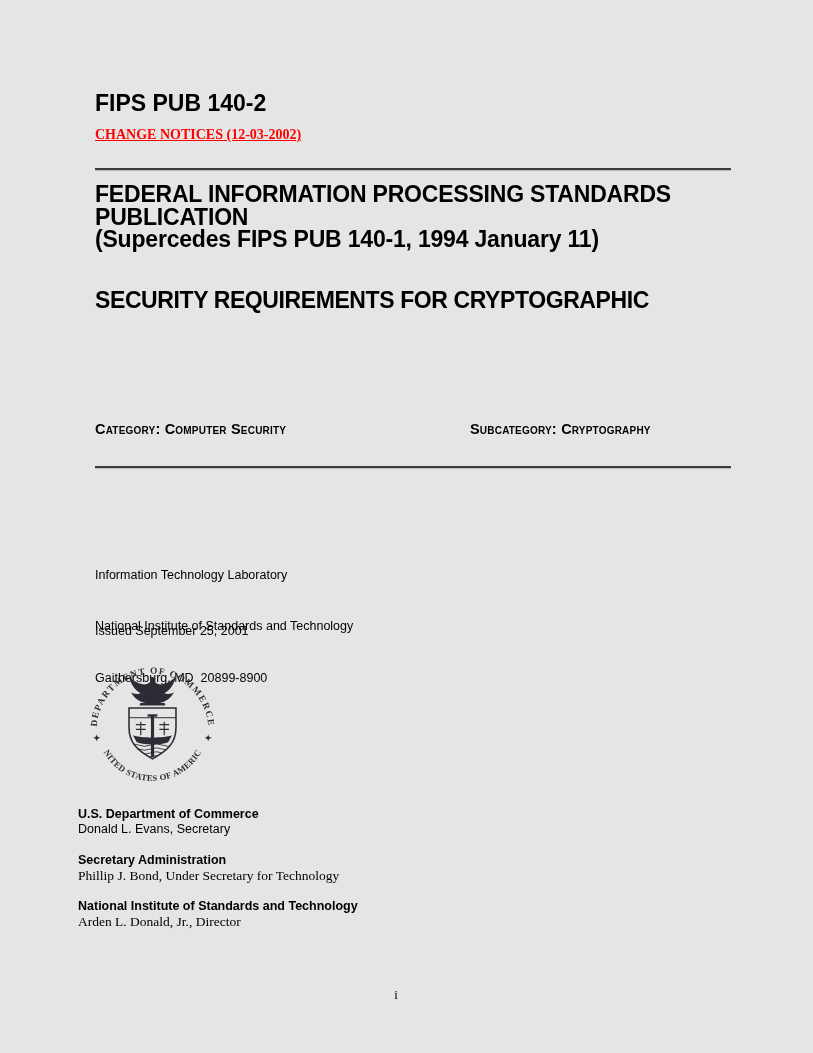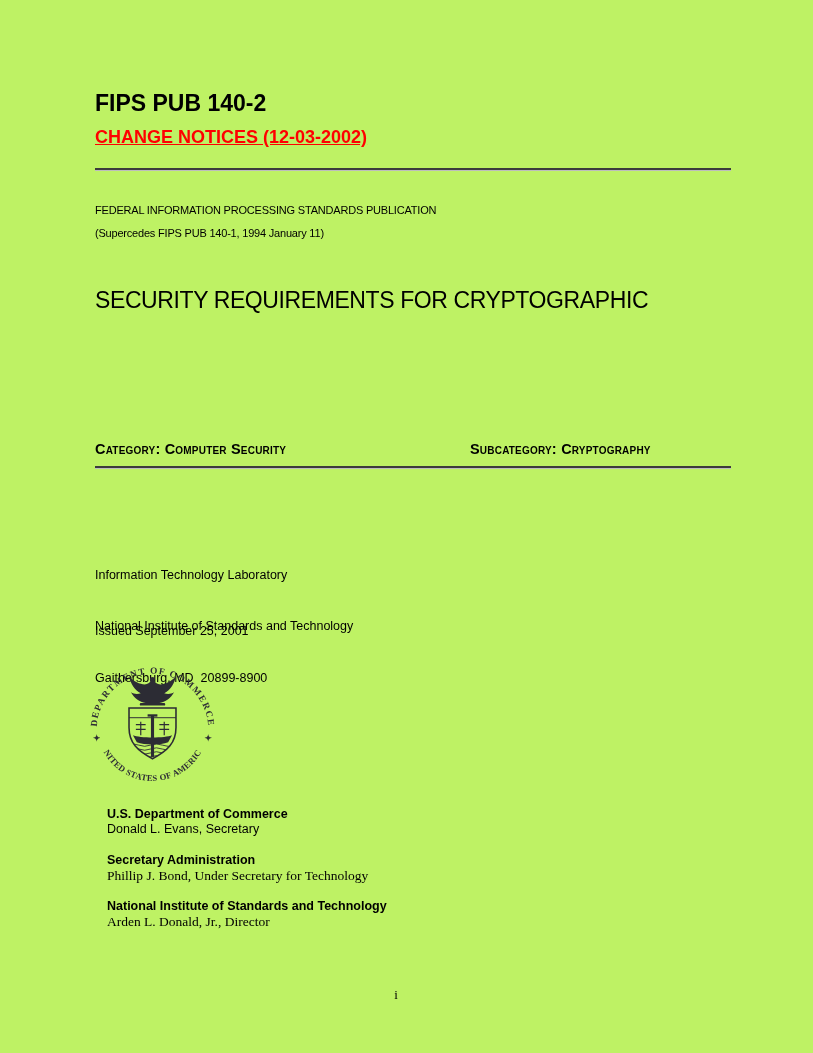--- a/index.html
+++ b/index.html
@@ -1,53 +1,52 @@
 <!DOCTYPE html>
 <html><head>
 <meta charset="utf-8">
 <style>
   html,body { margin:0; padding:0; background:#ffffff; }
   .page {
     position:relative;
     width:813px; height:1053px;
-    background:#bef264;
+    background:#e5e5e5;
     font-family:"Liberation Sans", sans-serif;
     color:#000000;
     overflow:hidden;
   }
   .fips-number {
     position:absolute; left:95px; top:90px;
     font-size:23px; font-weight:bold; margin:0;
   }
   .change-link {
     position:absolute; left:95px; top:127px;
-    font-family:Liberation Sans, sans-serif;
-    font-size:18px; font-weight:bold;
+    font-family:Liberation Serif, serif;
+    font-size:14px; font-weight:bold;
     color:#ff0000; text-decoration:underline;
     cursor:pointer;
   }
   .rule {
     position:absolute; left:95px; width:636px; height:2px;
     background:#3c3c3c; border-bottom:1px solid #bdbdbd;
   }
   .rule-top { top:168px; }
   .rule-mid { top:466px; }
   .pub-heading {
     position:absolute; left:95px; top:183px;
-    font-size:11px; font-weight:normal; line-height:22.5px;
+    font-size:23px; font-weight:bold; line-height:22.5px;
     letter-spacing:-0.2px;
-    margin-top:16px;
   }
   .doc-title {
     position:absolute; left:95px; top:285px;
-    font-size:23px; font-weight:normal; line-height:31px;
+    font-size:23px; font-weight:bold; line-height:31px;
     letter-spacing:-0.4px;
   }
   .category-row {
-    position:absolute; left:95px; top:441px; width:636px;
+    position:absolute; left:95px; top:421px; width:636px;
     font-size:14.5px; font-weight:bold;
     font-variant:small-caps;
     letter-spacing:0.2px;
   }
   .subcategory { position:absolute; left:375px; top:0; }
   .address-block {
     position:absolute; left:95px; top:532px;
     font-size:12.5px; line-height:17.3px;
     white-space:pre;
   }
@@ -57,21 +56,21 @@
   }
   .seal {
     position:absolute; left:84px; top:659px;
     width:137px; height:137px;
   }
   .seal text {
     font-family:"Liberation Serif", serif;
     font-weight:bold;
     fill:#2c2c34;
   }
-  .signatures { position:absolute; left:107px; top:807px; }
+  .signatures { position:absolute; left:78px; top:807px; }
   .sig-block { margin-bottom:16px; }
   .sig-org {
     font-size:12.5px; font-weight:bold; line-height:15px;
   }
   .sig-person {
     font-size:12.5px; line-height:15px;
   }
   .sig-person.serif {
     font-family:"Liberation Serif", serif;
     font-size:13.5px;

